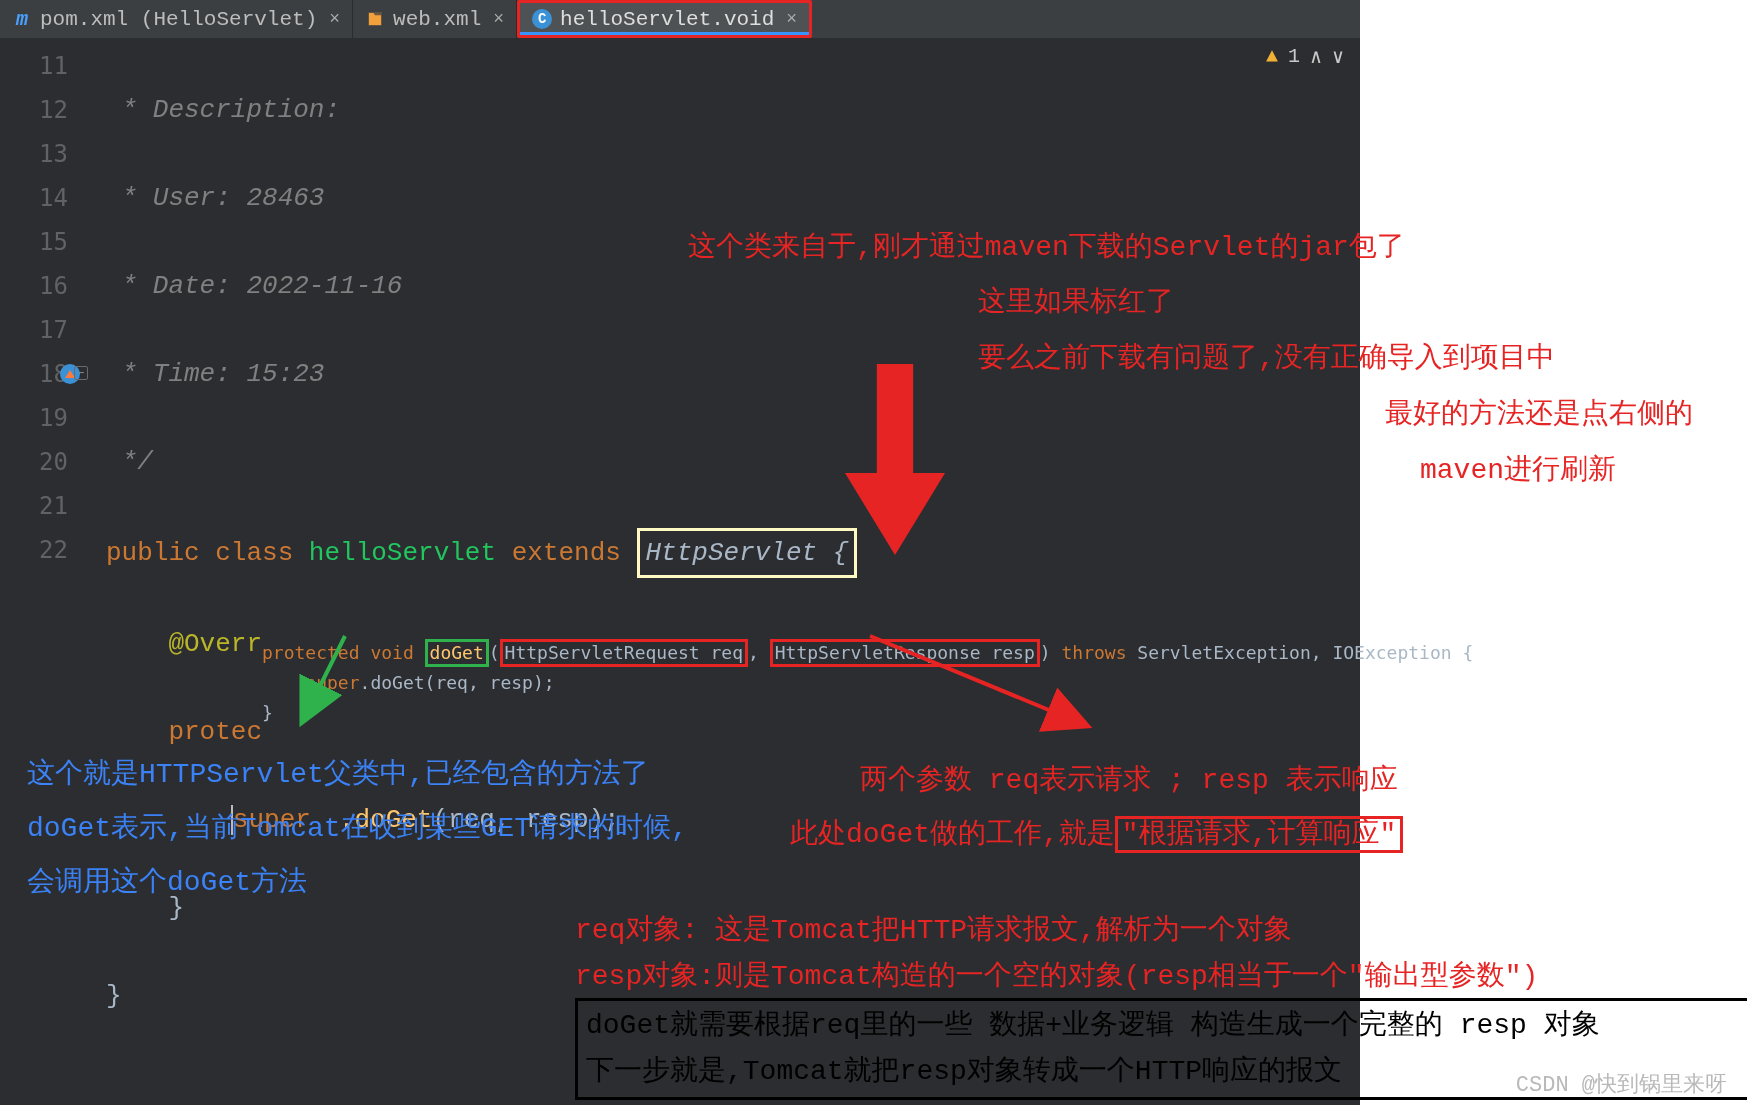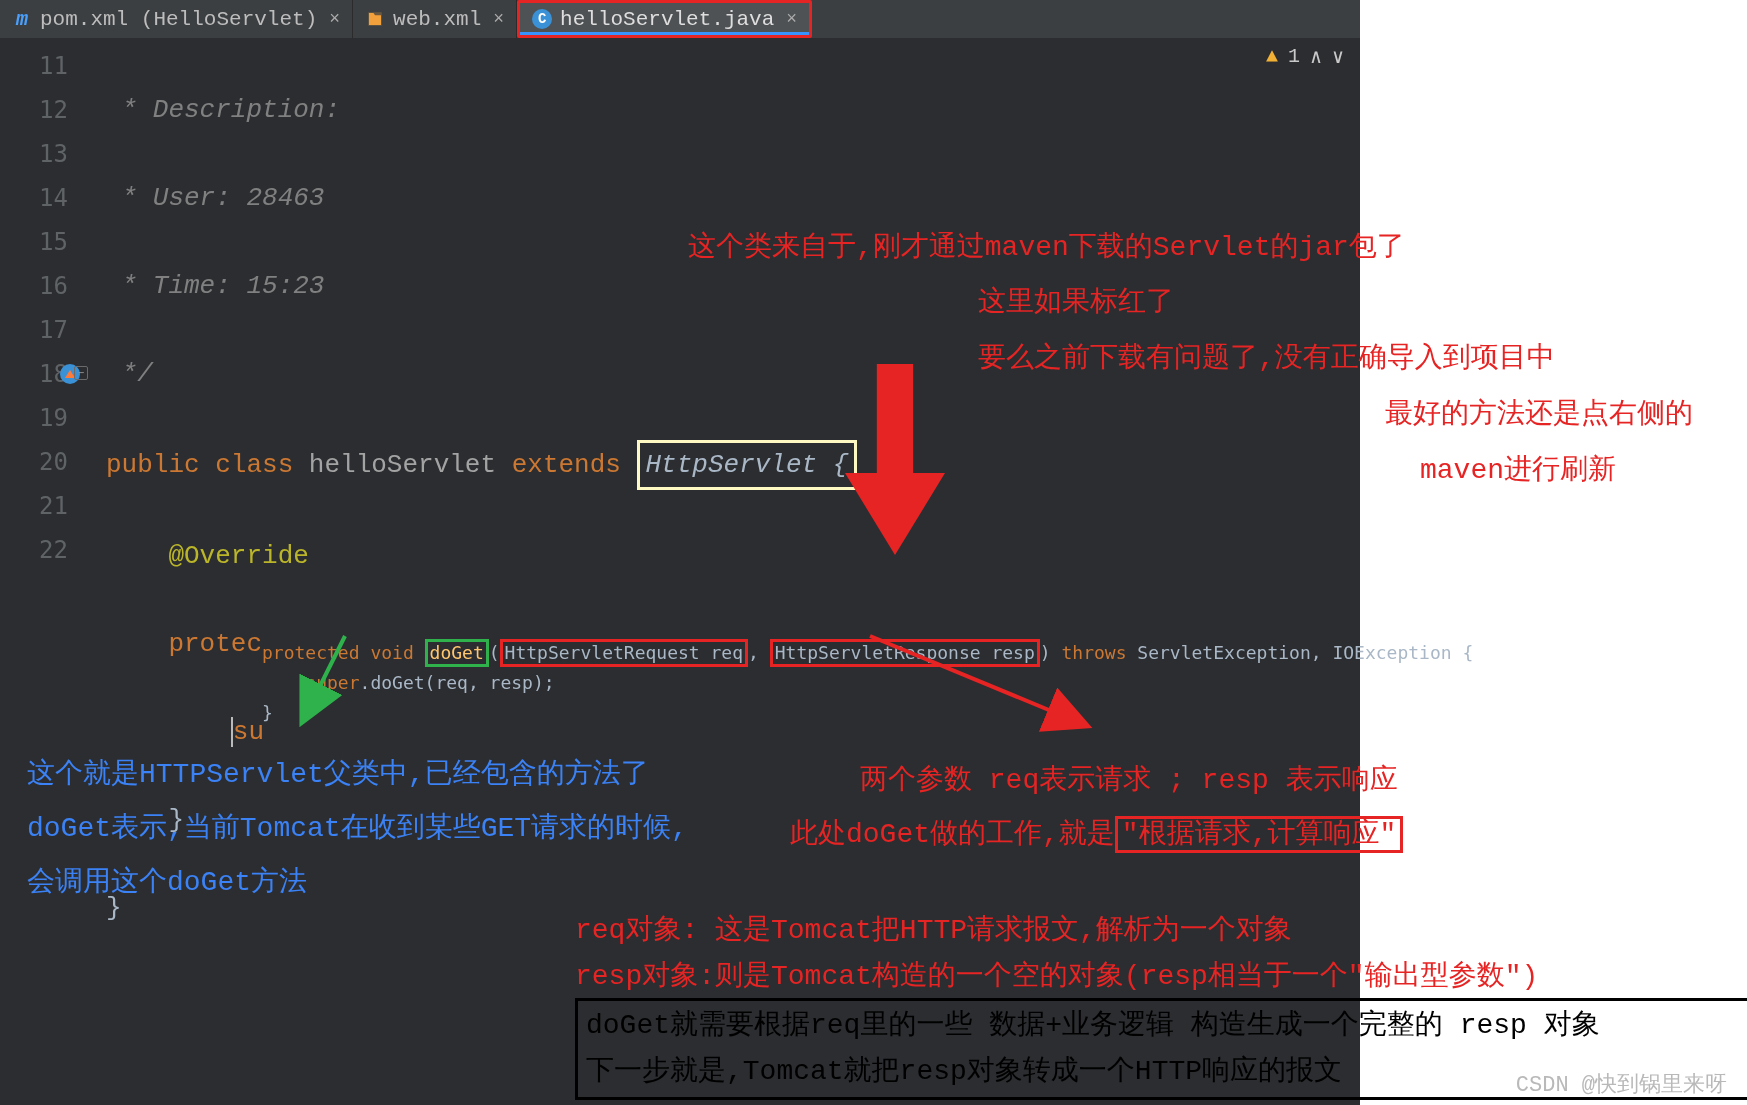--- a/index.html
+++ b/index.html
@@ -116,21 +116,21 @@
     padding: 6px 0 0 16px;
     font-family: Consolas, "Courier New", monospace;
     font-size: 26px;
     line-height: 44px;
     color: #a7b0b8;
     white-space: pre;
     position: relative;
   }
   .c-comment { color: #808080; font-style: italic; }
   .c-keyword { color: #cc7832; }
-  .c-class   { color: #a3a3a3; text-align: center; }
+  .c-class   { color: #22c55e; text-align: center; }
   .c-method  { color: #ffc66d; margin-left: 28px; }
   .c-annot   { color: #bbb529; }
   .c-type    { color: #a9b7c6; }
   .c-param   { color: #a9b7c6; }
   .c-punc    { color: #a9b7c6; }
   .c-cursor  { border-left: 2px solid #bbb; }
 
   .red-box {
     border: 3px solid #fef9c3;
     padding: 0 6px;
@@ -225,21 +225,21 @@
         <svg width="18" height="18" viewBox="0 0 24 24">
             <path fill="#f2a03c" d="M3 3h18v18H3z" opacity=".25"></path>
             <path fill="#f2a03c" d="M4 4h6l2 3h8v13H4z"></path>
           </svg>
       </span>
       <span>web.xml</span>
       <span class="close-x">×</span>
     </div>
     <div class="tab active tab-highlight">
       <span class="icon-class">C</span>
-      <span>helloServlet.java</span>
+      <span>helloServlet.void</span>
       <span class="close-x">×</span>
     </div>
   </div>
 
   <div class="code-area">
     <div class="gutter">
       <div class="ln">11</div>
       <div class="ln">12</div>
       <div class="ln">13</div>
       <div class="ln">14</div>
@@ -255,20 +255,21 @@
       </div>
       <div class="ln">19</div>
       <div class="ln">20</div>
       <div class="ln">21</div>
       <div class="ln">22</div>
     </div>
 
     <div class="code">
 <div><span class="c-comment"> * Description:</span></div>
 <div><span class="c-comment"> * User: 28463</span></div>
+<div><span class="c-comment"> * Date: 2022-11-16</span></div>
 <div><span class="c-comment"> * Time: 15:23</span></div>
 <div><span class="c-comment"> */</span></div>
 <div><span class="c-keyword">public </span><span class="c-keyword">class </span><span class="c-class">helloServlet </span><span class="c-keyword">extends </span><span class="red-box"><span class="c-type">HttpServlet {</span></span></div>
 <div><span class="c-annot">    @Override</span></div>
 <div><span class="c-keyword">    protected </span><span class="c-keyword">void </span><span class="c-method">doGet</span><span class="c-type">(HttpServletRequest req, HttpServletResponse re</span></div>
 <div><span class="c-keyword">        <span class="c-cursor"></span>super</span><span class="c-method">.doGet</span><span class="c-param">(req, resp);</span></div>
 <div><span class="c-punc">    }</span></div>
 <div><span class="c-punc">}</span></div>
 <div>&nbsp;</div>
     </div>

